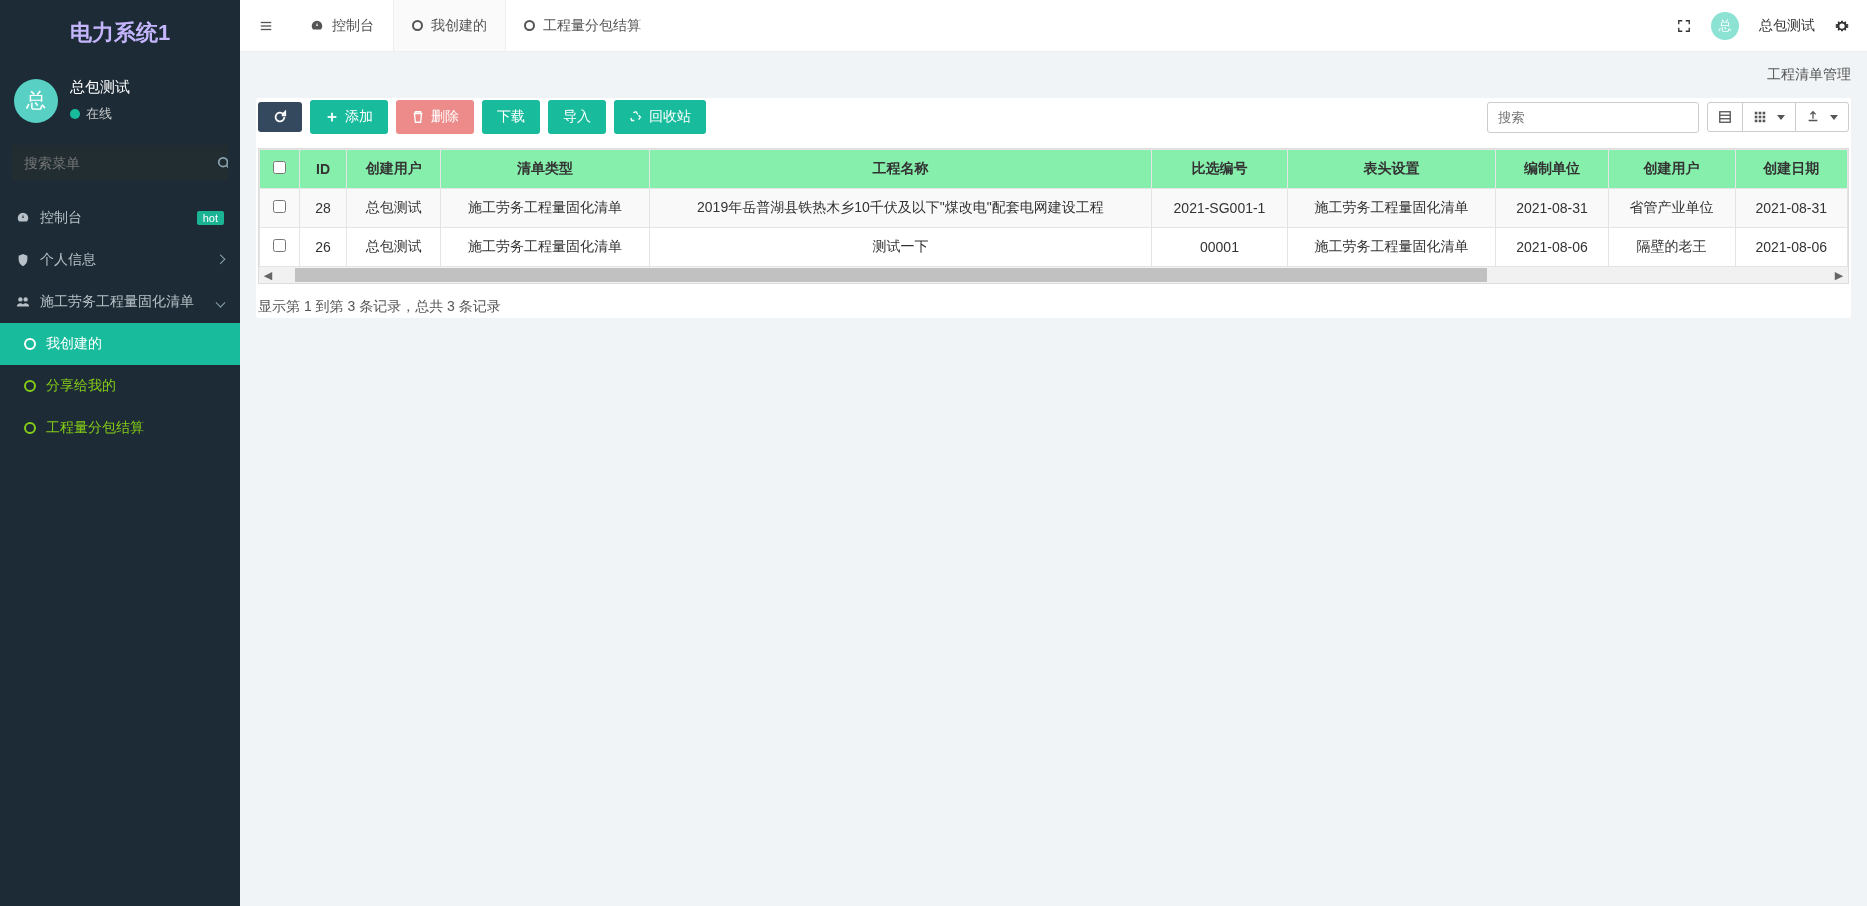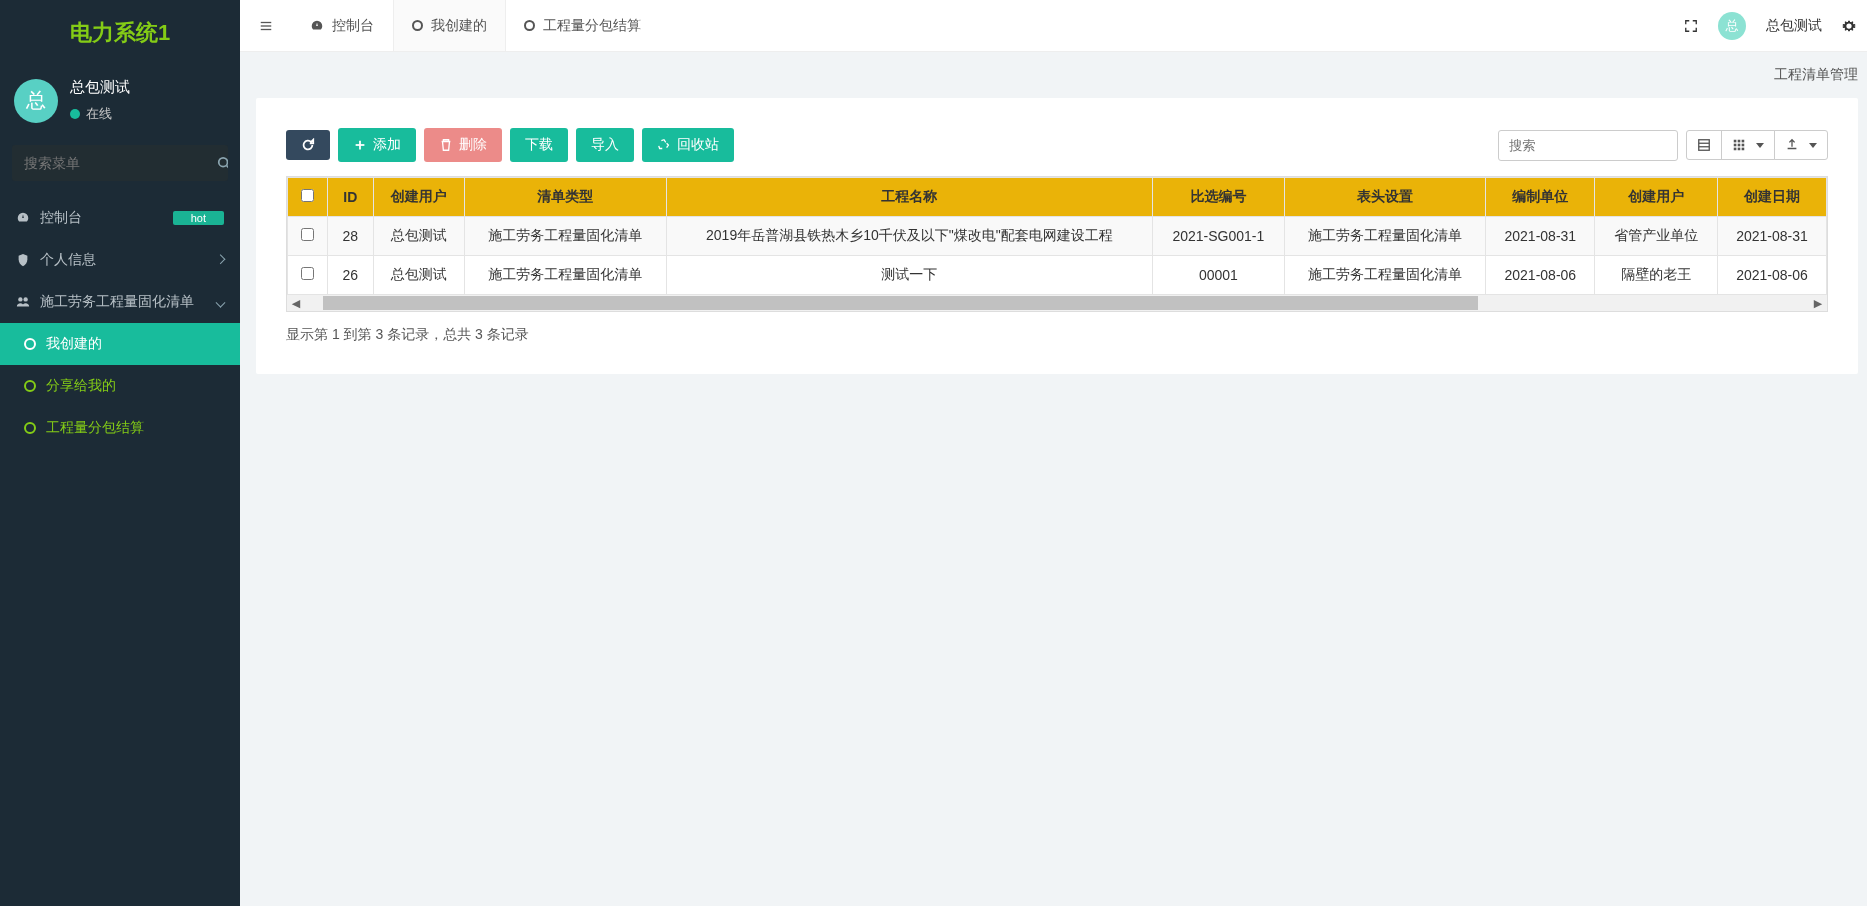--- a/index.html
+++ b/index.html
@@ -2,72 +2,72 @@
 <html><head>
   <meta charset="utf-8">
   <style>
     * { box-sizing: border-box; margin: 0; padding: 0; }
     body { font-family: -apple-system, "Helvetica Neue", Arial, sans-serif; font-size: 14px; color: #333; background: #f1f4f6; overflow: hidden; }
     
     .app { display: flex; height: 906px; width: 1867px; }
     
     
     .sidebar { width: 240px; background: #1c2b36; color: #98a6ad; display: flex; flex-direction: column; }
-    .logo { text-align: center; padding: 18px 0; color: #84cc16; font-size: 22px; font-weight: 600; }
+    .logo { text-align: center; padding: 18px 0; color: #c4b5fd; font-size: 22px; font-weight: 600; }
     .user-panel { display: flex; align-items: center; padding: 12px 14px; gap: 12px; }
     .avatar-lg { width: 44px; height: 44px; border-radius: 50%; background: #58d0c4; display: flex; align-items: center; justify-content: center; color: #fff; font-size: 20px; }
     .user-meta .username { color: #fff; font-weight: 500; font-size: 15px; }
     .user-meta .status { display: flex; align-items: center; gap: 6px; color: #c8c8c8; font-size: 13px; margin-top: 8px; }
     .status-dot { width: 10px; height: 10px; border-radius: 50%; background: #18bc9c; }
     .search-wrap { padding: 10px 12px; }
     .search-box { display: flex; background: #222d32; border-radius: 3px; overflow: hidden; }
     .search-box input { flex: 1; border: none; background: transparent; padding: 10px 12px; color: #84cc16; outline: none; font-size: 14px; }
     .search-box .btn { width: 40px; display: flex; align-items: center; justify-content: center; color: #8aa4af; }
     .menu { list-style: none; margin-top: 6px; }
     .menu li { display: flex; align-items: center; padding: 12px 16px; color: #b7c0c6; cursor: pointer; gap: 10px; position: relative; }
     .menu li .label { flex: 1; }
     .menu li.has-children:after { content: ''; position: absolute; right: 16px; top: 50%; width: 6px; height: 6px; border-right: 1.5px solid #8aa4af; border-bottom: 1.5px solid #8aa4af; transform: translateY(-60%) rotate(-45deg); }
     .menu li.open.has-children:after { transform: translateY(-40%) rotate(45deg); }
-    .menu .badge { background: #1ab394; color: #fff; font-size: 11px; padding: 1px 18px; border-radius: 2px; }
+    .menu .badge { background: #1ab394; color: #fff; font-size: 11px; padding: 1px 6px; border-radius: 2px; }
     .submenu { list-style: none; }
     .submenu li { padding: 12px 16px 12px 24px; display: flex; align-items: center; gap: 10px; color: #84cc16; cursor: pointer; }
     .submenu li.active { background: #18bc9c; color: #fff; }
     .circle-icon { width: 12px; height: 12px; border: 2px solid currentColor; border-radius: 50%; display: inline-block; flex-shrink: 0; }
     
     
     .main { flex: 1; background: #f1f4f6; display: flex; flex-direction: column; }
     .topbar { background: #fff; height: 52px; display: flex; align-items: stretch; border-bottom: 1px solid #eee; }
     .hamburger { width: 52px; display: flex; align-items: center; justify-content: center; color: #555; cursor: pointer; }
     .tabs { display: flex; align-items: stretch; }
     .tab { display: flex; align-items: center; gap: 8px; padding: 0 18px; cursor: pointer; color: #555; border-right: 1px solid transparent; }
     .tab.active { background: #fafafa; border-left: 1px solid #eee; border-right: 1px solid #eee; font-weight: 500; }
     .topbar-right { margin-left: auto; display: flex; align-items: center; gap: 20px; padding-right: 18px; }
     .avatar-sm { width: 28px; height: 28px; border-radius: 50%; background: #8ce2d3; display: flex; align-items: center; justify-content: center; color: #fff; font-size: 13px; }
     
     .breadcrumb-bar { padding: 14px 16px; text-align: right; color: #555; }
     
-    .panel { background: #fff; margin: 0 16px; padding: 30px; border-radius: 2px; }
+    .panel { background: #fff; margin: 0 16px; padding: 2px; border-radius: 2px; }
     .toolbar { display: flex; align-items: center; gap: 8px; margin-bottom: 14px; }
     .btn2 { border: 1px solid transparent; padding: 7px 14px; border-radius: 3px; font-size: 14px; cursor: pointer; display: inline-flex; align-items: center; gap: 6px; color: #fff; }
     .btn-dark { background: #34495e; }
     .btn-green { background: #18bc9c; }
     .btn-red { background: #ec8b89; }
     .btn-outline { background: #fff; color: #555; border-color: #ccc; padding: 7px 10px; }
     .toolbar-right { margin-left: auto; display: flex; align-items: center; gap: 8px; }
-    .search-input { border: 1px solid #ccc; padding: 7px 10px; border-radius: 3px; width: 180px; outline: none; }
+    .search-input { border: 1px solid #ccc; padding: 7px 10px; border-radius: 3px; width: 212px; outline: none; }
     .btn-group { display: flex; }
     .btn-group .btn-outline { border-radius: 0; margin-left: -1px; }
     .btn-group .btn-outline:first-child { border-radius: 3px 0 0 3px; margin-left: 0; }
     .btn-group .btn-outline:last-child { border-radius: 0 3px 3px 0; }
     .caret { display: inline-block; width: 0; height: 0; border-left: 4px solid transparent; border-right: 4px solid transparent; border-top: 5px solid #555; margin-left: 4px; }
     
     .table-wrap { overflow-x: auto; border: 1px solid #ddd; }
     table { border-collapse: collapse; width: 100%; min-width: 1540px; }
     th, td { border: 1px solid #e4e4e4; padding: 10px 12px; text-align: center; white-space: nowrap; font-weight: normal; }
-    thead th { background: #eab308; font-weight: 600; }
+    thead th { background: #86efac; font-weight: 600; }
     tbody tr:nth-child(odd) { background: #f9f9f9; }
     .checkbox-cell { width: 40px; }
     
     .scroll-visual { height: 16px; background: #f1f1f1; display: flex; align-items: center; position: relative; }
     .scroll-thumb { height: 14px; background: #c1c1c1; width: 75%; margin-left: 18px; }
     .scroll-arrow { width: 18px; text-align: center; color: #666; font-size: 11px; }
     .scroll-spacer { flex: 1; }
     
     .pagination-info { margin-top: 14px; color: #555; }
     

